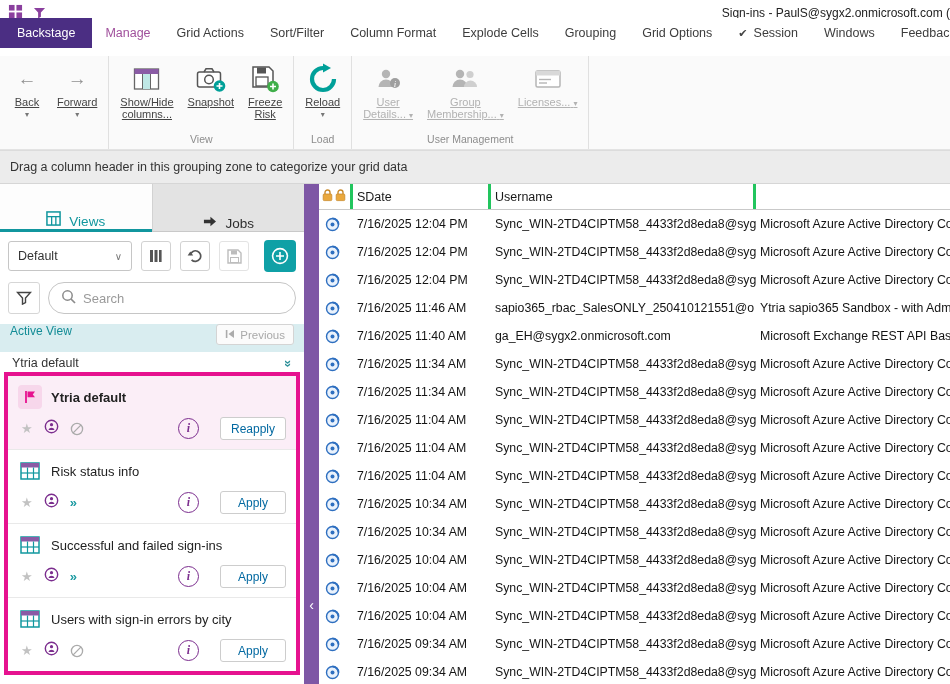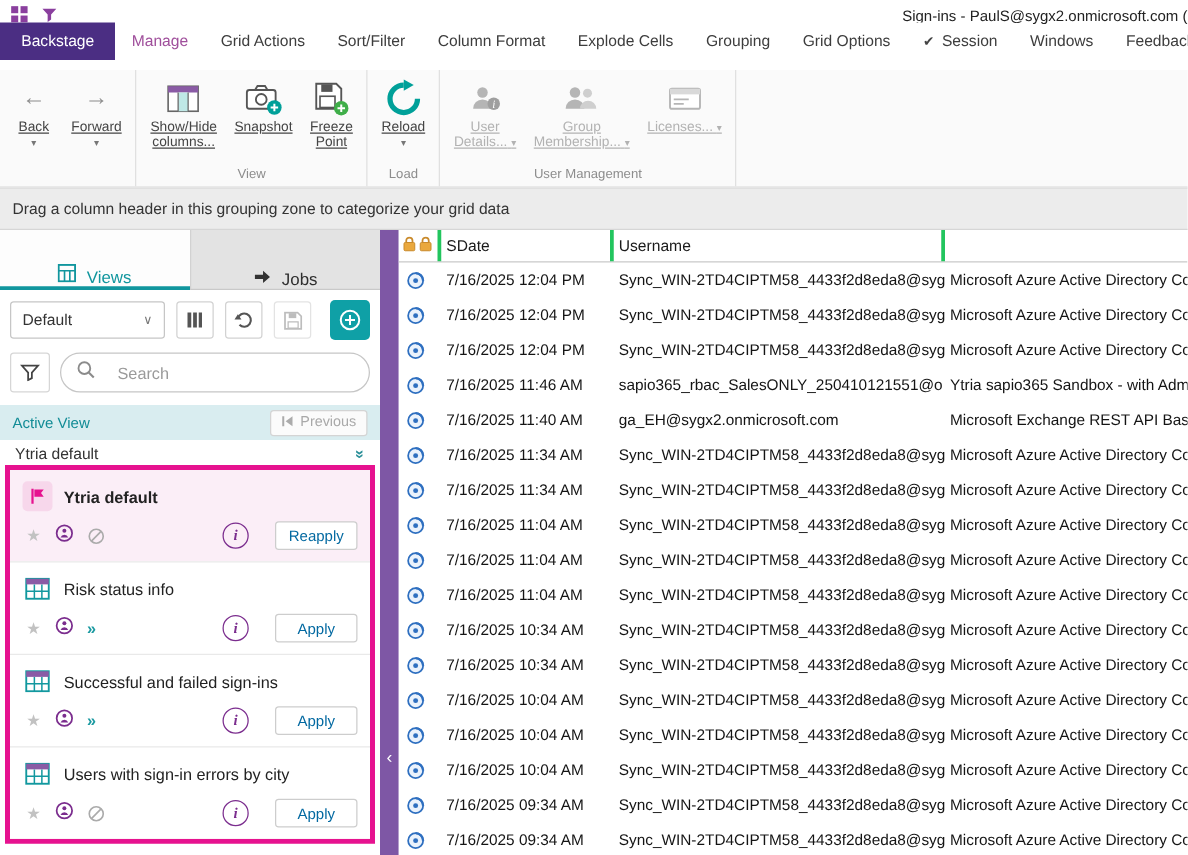--- a/index.html
+++ b/index.html
@@ -52,25 +52,25 @@
   .select .sel-caret { margin-left:auto; color:#777; font-size:10px; }
   .tool-btn { width:30px; height:30px; border:1px solid #d2d2d2; border-radius:3px; background:#fff;
               display:flex; align-items:center; justify-content:center; }
   .tool-btn.disabled { border-color:#e3e3e3; }
   .tool-btn.add { margin-left:auto; width:32px; height:32px; background:#0fa0a6; border:none; border-radius:4px; }
 
   .panel-search { display:flex; align-items:center; gap:8px; padding:2px 8px 10px; }
   .filter-btn { width:32px; height:32px; border:1px solid #d6d6d6; border-radius:3px; background:#fff;
                 display:flex; align-items:center; justify-content:center; }
   .search-box { flex:1; height:32px; border:1px solid #c6c6c6; border-radius:16px; background:#fff;
-                display:flex; align-items:center; gap:18px; padding:0 12px; }
+                display:flex; align-items:center; gap:7px; padding:0 12px; }
   .search-box input { border:none; outline:none; flex:1; font-size:13px; color:#333; font-family:inherit; background:transparent; }
   .search-box input::placeholder { color:#9a9a9a; }
 
-  .active-bar { height:28px; background:#d9edf0; display:flex; align-items:center; padding:0 10px; }
+  .active-bar { height:28px; background:#d9edf0; display:flex; padding:0 10px; }
   .active-bar .t { color:#128c96; font-size:12px; }
   .prev-btn { margin-left:auto; height:21px; border:1px solid #d4d4d4; background:#fbfbfb; border-radius:3px;
               color:#a9a9a9; font-size:11.5px; display:flex; align-items:center; gap:5px; padding:0 8px; }
 
   .active-name { display:flex; align-items:center; padding:4px 12px 0; font-size:12.5px; color:#333; height:18px; }
   .active-name .chev { margin-left:auto; color:#2a8f98; font-size:13px; transform:rotate(90deg); font-weight:bold; }
 
   .views-box { margin:2px 4px 0; border:4px solid #e6128f; background:#fff; }
   .view-item { padding:9px 10px 9px; background:#fff; }
   .view-item + .view-item { border-top:1px solid #e9e9e9; }
@@ -230,21 +230,21 @@
         <span class="icon">
           <svg width="28" height="28" viewBox="0 0 28 28">
               <path d="M2 2 h16 l4 4 v16 H2 z" fill="#fff" stroke="#555" stroke-width="1.5"></path>
               <rect x="6" y="2.5" width="9" height="6" fill="#555"></rect>
               <rect x="5" y="12" width="12" height="9" fill="none" stroke="#555" stroke-width="1.3"></rect>
               <circle cx="22" cy="21.5" r="5.8" fill="#3fae49"></circle>
               <path d="M22 18.5 v6 M19 21.5 h6" stroke="#fff" stroke-width="1.6"></path>
             </svg>
         </span>
         <span class="lbl">Freeze</span>
-        <span class="lbl">Point</span>
+        <span class="lbl">Risk</span>
       </div>
     </div>
     <div class="glabel">View</div>
   </div>
 
   <div class="rgroup">
     <div class="btns">
       <div class="rbtn">
         <span class="icon">
           <svg width="32" height="32" viewBox="0 0 32 32">

